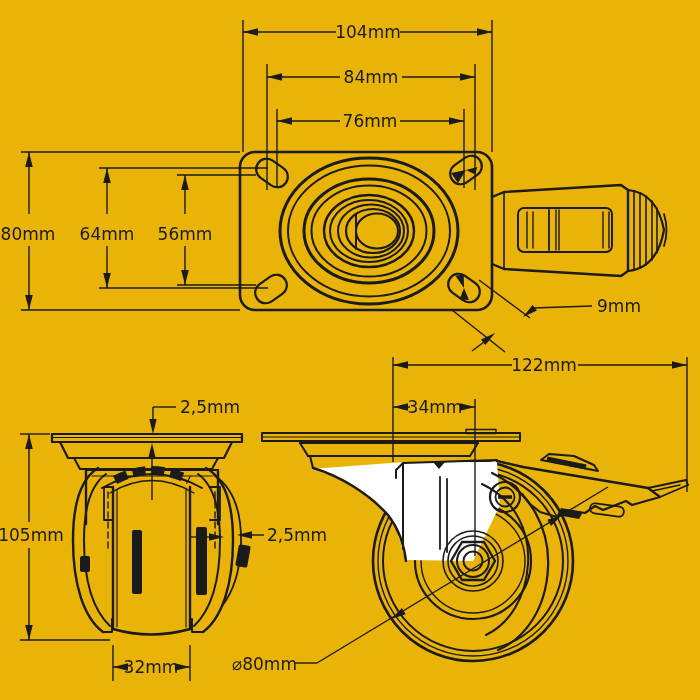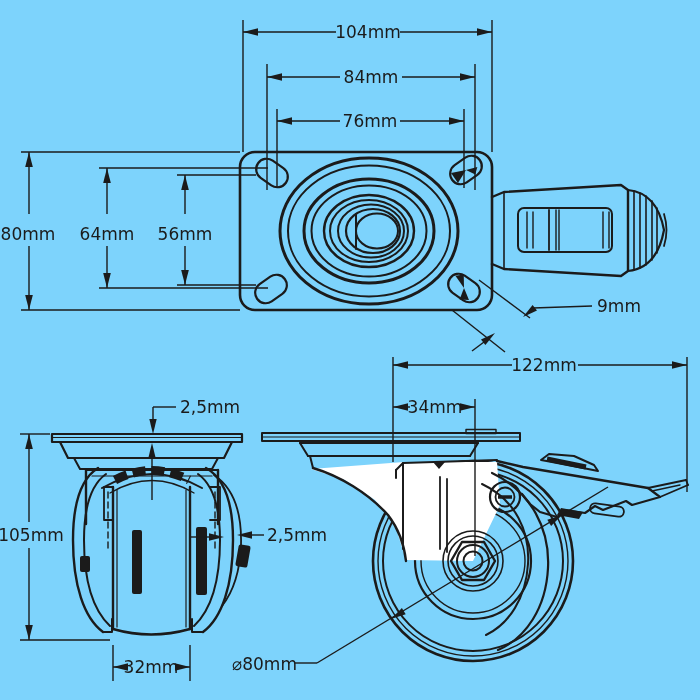--- a/index.html
+++ b/index.html
@@ -1,16 +1,16 @@
 <!DOCTYPE html>
 <html><head>
 <meta charset="utf-8">
 <style>
   html,body{margin:0;padding:0;background:#ffffff;}
-  .stage{width:700px;height:700px;background:#7dd3fc;position:relative;overflow:hidden;}
+  .stage{width:700px;height:700px;background:#eab308;position:relative;overflow:hidden;}
   svg{display:block;}
   .ln{stroke:#1b1b1b;fill:none;stroke-linecap:round;stroke-linejoin:round;}
   .w30{stroke-width:3;}
   .w26{stroke-width:2.6;}
   .w24{stroke-width:2.4;}
   .w22{stroke-width:2.2;}
   .w20{stroke-width:2;}
   .w18{stroke-width:1.8;}
   .w16{stroke-width:1.6;}
   .w14{stroke-width:1.4;}

